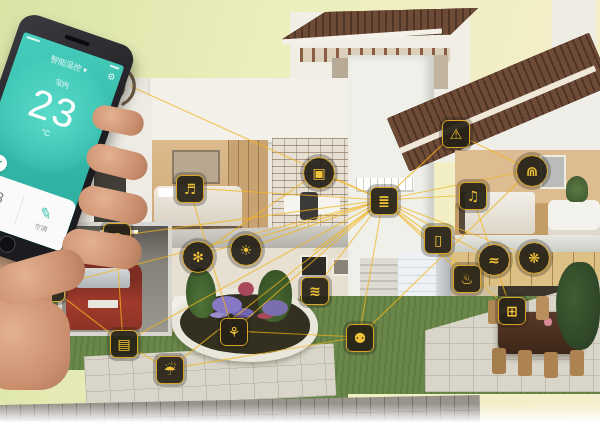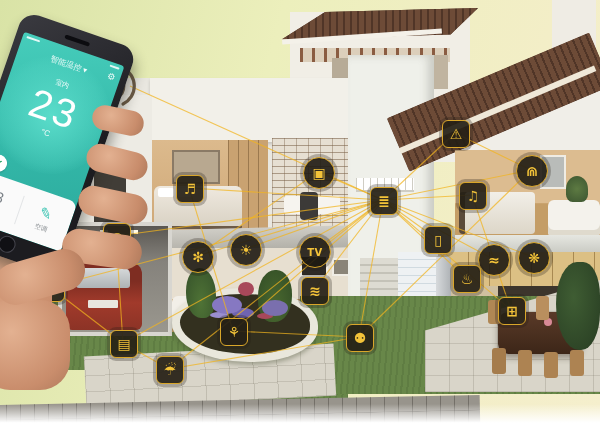--- a/index.html
+++ b/index.html
@@ -195,21 +195,20 @@
       <div class="node" style="left: 103px; top: 223px;">◉</div>
       <div class="node" style="left: 37px; top: 274px;">⚡</div>
       <div class="node" style="left: 110px; top: 330px;">▤</div>
       <div class="node" style="left: 156px; top: 356px;">☔</div>
       <div class="node" style="left: 220px; top: 318px;">⚘</div>
       <div class="node" style="left: 346px; top: 324px;">⚉</div>
       <div class="node" style="left: 176px; top: 175px;">♬</div>
       <div class="node circle" style="left: 303px; top: 157px;">▣</div>
       <div class="node circle" style="left: 182px; top: 241px;">✻</div>
       <div class="node circle" style="left: 230px; top: 234px;">☀</div>
-      <div class="node circle lbl" style="left: 299px; top: 236px;">TV</div>
       <div class="node" style="left: 301px; top: 277px;">≋</div>
       <div class="node" style="left: 370px; top: 187px;">≣</div>
       <div class="node" style="left: 424px; top: 226px;">▯</div>
       <div class="node" style="left: 442px; top: 120px;">⚠</div>
       <div class="node circle" style="left: 516px; top: 155px;">⋒</div>
       <div class="node" style="left: 459px; top: 182px;">♫</div>
       <div class="node circle" style="left: 478px; top: 244px;">≈</div>
       <div class="node circle" style="left: 518px; top: 242px;">❋</div>
       <div class="node" style="left: 453px; top: 265px;">♨</div>
       <div class="node" style="left: 498px; top: 297px;">⊞</div>

